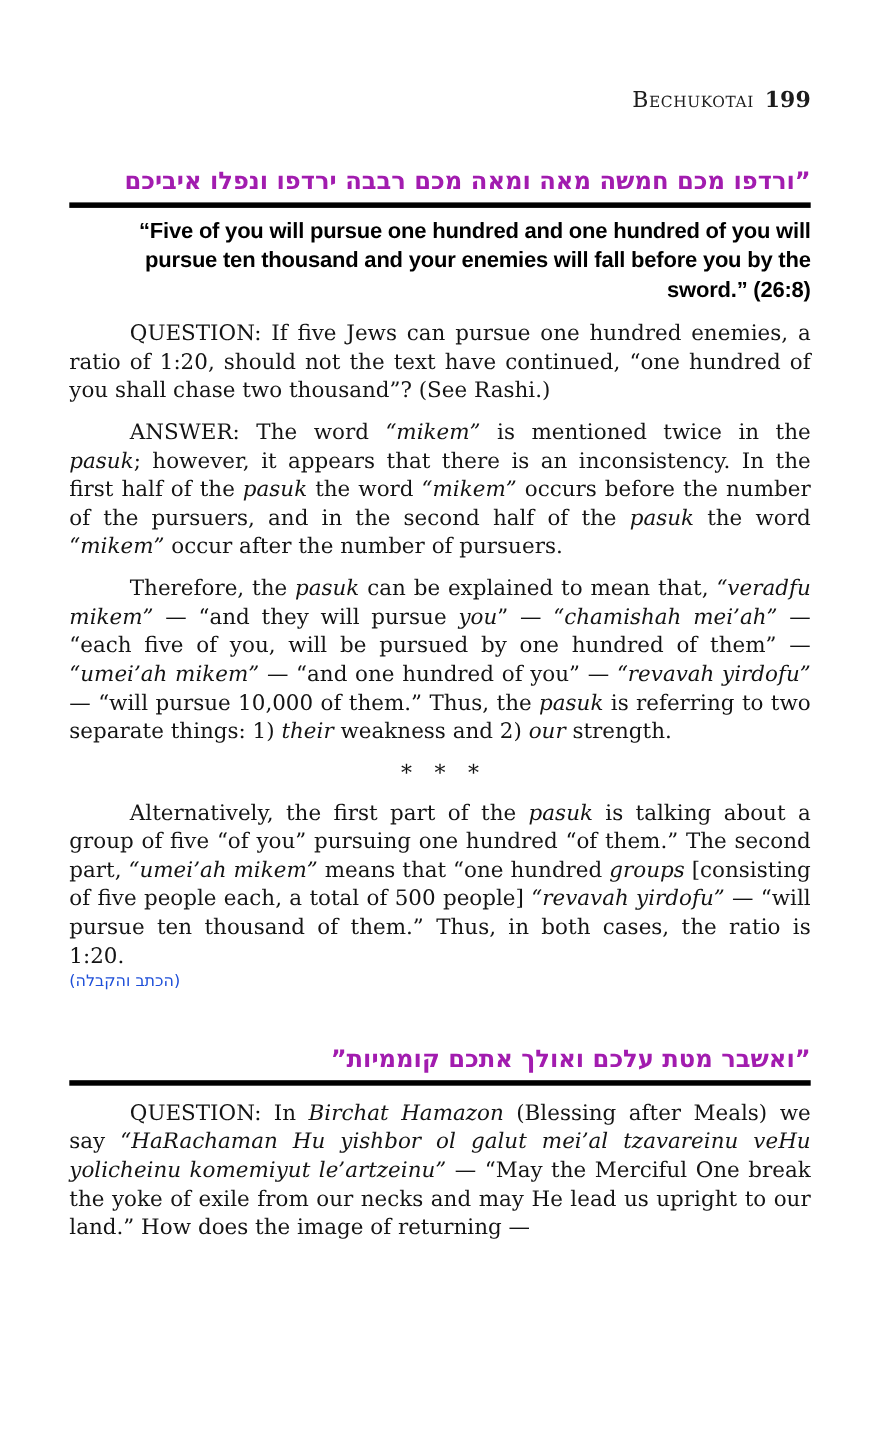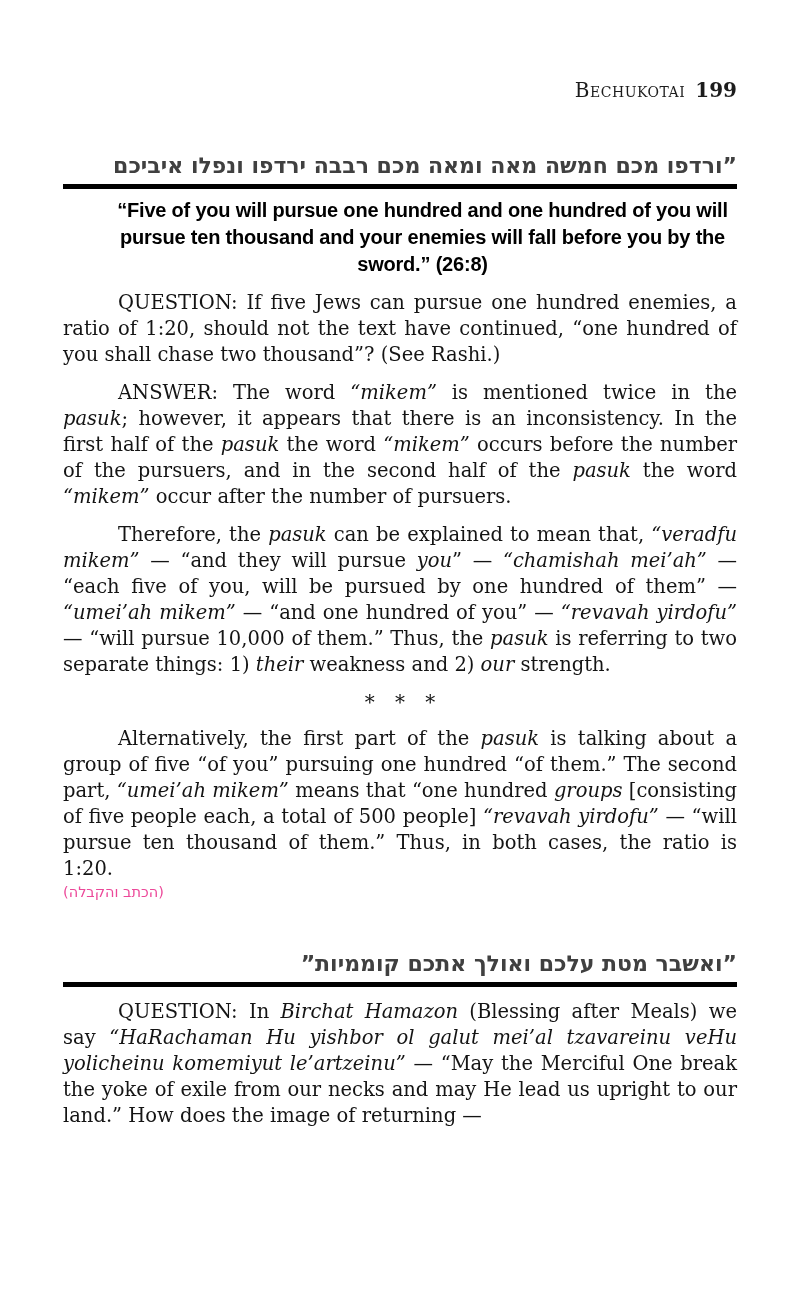--- a/index.html
+++ b/index.html
@@ -35,39 +35,39 @@
   }
   
   .heb-h {
     margin-top:50px;
     direction:rtl;
     text-align:right;
     font-family:"DejaVu Sans",sans-serif;
     font-weight:bold;
     font-size:22px;
     line-height:27px;
-    color:#404040;
+    color:#a21caf;
   }
   .heb-h.second { }
   
   .rule {
     height:5px;
     background:#000;
     margin-top:5px;
   }
   
   .eng-h {
     margin-top:8px;
     font-family:"Liberation Sans","DejaVu Sans",sans-serif;
     font-weight:bold;
     font-size:20px;
     line-height:27px;
     letter-spacing:-0.2px;
     color:#000;
-    text-align:center;
+    text-align:right;
     margin-left:45px;
   }
   
   p.body {
     font-family:"DejaVu Serif","Liberation Serif",serif;
     font-size:19.5px;
     line-height:26px;
     text-align:justify;
     text-indent:55px;
     margin:12px 0 0 0;
@@ -84,21 +84,21 @@
     word-spacing:14px;
     color:#141414;
   }
   
   .source {
     direction:rtl;
     text-align:left;
     margin-top:2px;
     font-family:"DejaVu Sans",sans-serif;
     font-size:14.5px;
-    color:#ec4899;
+    color:#1d4ed8;
   }
 </style>
 </head>
 <body>
 
 <div class="page">
   <div class="content">
 
     <div class="running-header">
       <span class="rh-title">Bechukotai</span><span class="rh-num">199</span>

